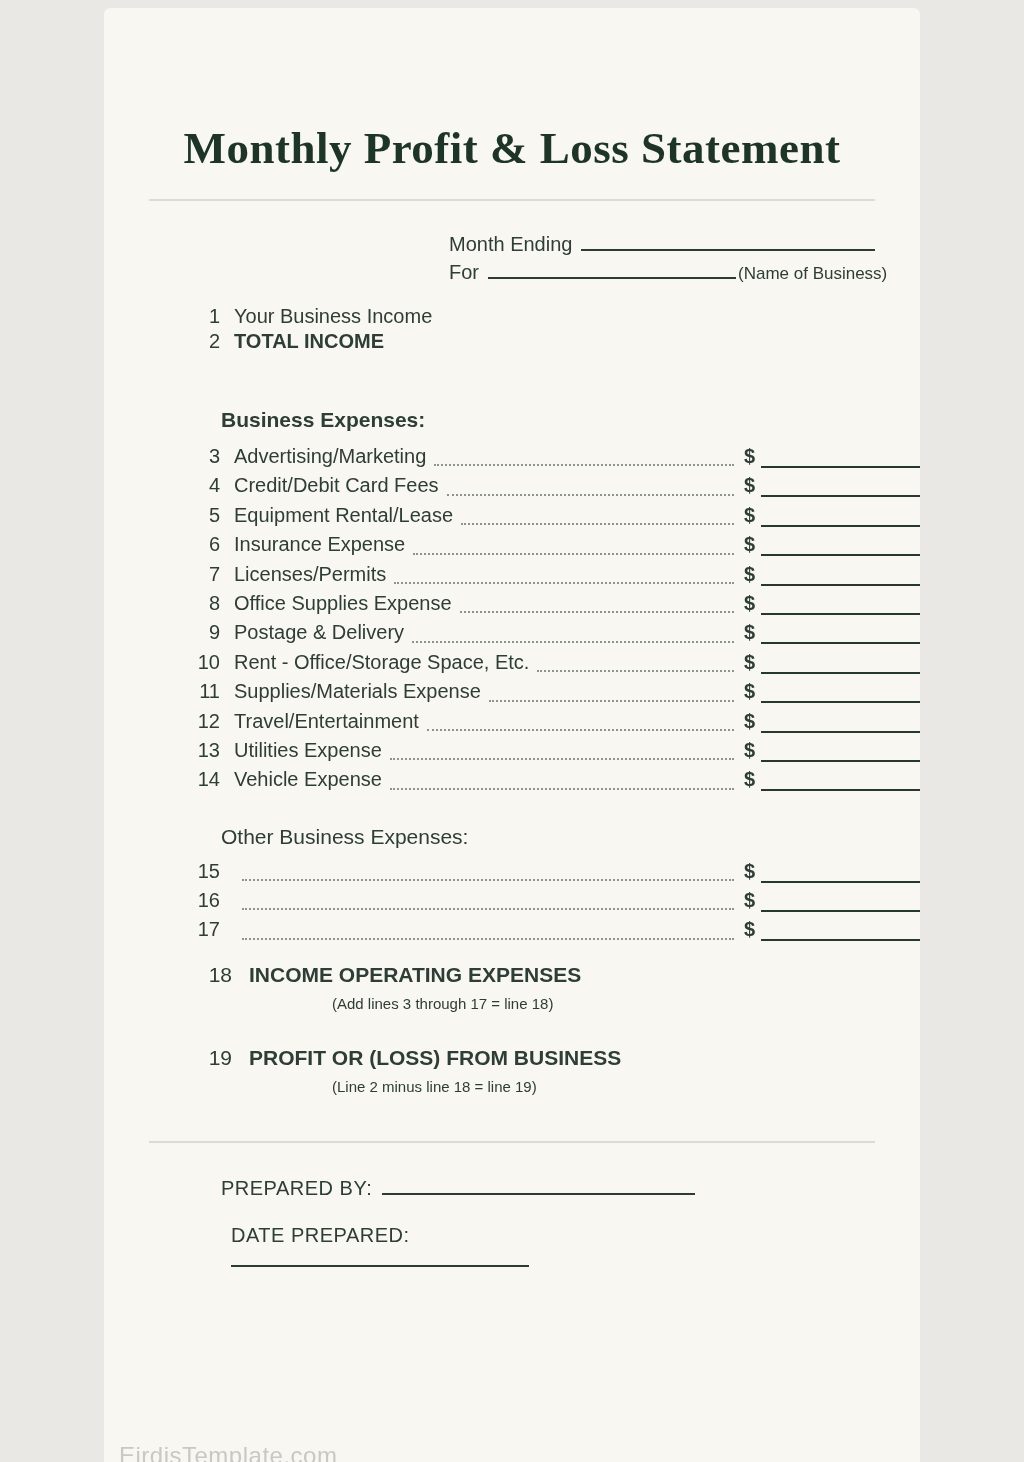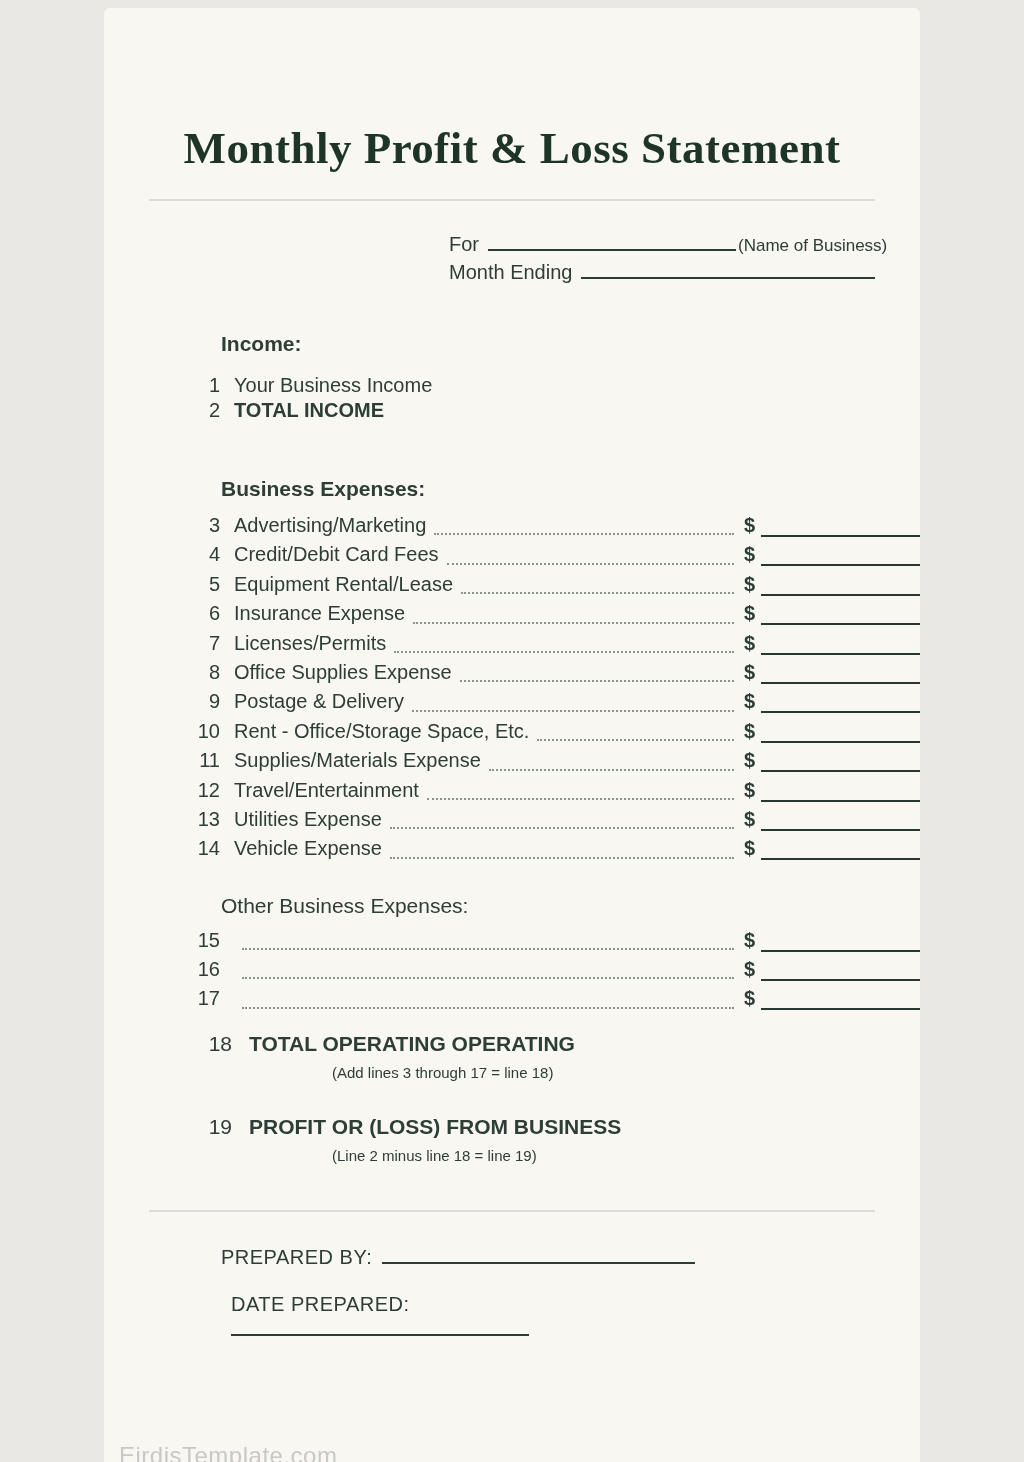--- a/index.html
+++ b/index.html
@@ -96,31 +96,30 @@
 <body>
 
 <div class="page">
 
   <div class="title">Monthly Profit &amp; Loss Statement</div>
 
   <div class="divider"></div>
 
   <div class="for-block">
     <div class="for-line">
+      <span>Month Ending</span>
+      <span class="blank month-line"></span>
+    </div>
+    <div class="for-line">
       <span>For</span>
       <span class="blank name-line"></span>
       <span class="for-suffix">(Name of Business)</span>
     </div>
-    <div class="for-line">
-      <span>Month Ending</span>
-      <span class="blank month-line"></span>
-    </div>
-  </div>
-
-  <div class="section-heading" style="margin-top:45px;">Income:</div>
+  </div>
+
 
   <div class="income-rows">
     <div class="inc-row" style="margin-top:12px;">
       <span class="num">1</span>
       <span class="label">Your Business Income</span>
       <span class="spacer"></span>
       <span class="inc-amount" style="font-weight:400;"></span>
     </div>
     <div class="inc-row">
       <span class="num">2</span>
@@ -239,21 +238,21 @@
       <span class="leader"></span>
       <span class="dollar">$</span>
       <span class="amount"></span>
     </div>
   </div>
 
   <div class="totals">
     <div style="margin-top:16px;">
       <div class="total-row">
         <span class="num">18</span>
-        <span class="label bold">TOTAL OPERATING OPERATING</span>
+        <span class="label bold">INCOME OPERATING EXPENSES</span>
         <span class="spacer"></span>
         <span class="total-amount">$</span>
       </div>
       <div class="total-note">(Add lines 3 through 17 = line 18)</div>
     </div>
     <div style="margin-top:33px;">
       <div class="total-row">
         <span class="num">19</span>
         <span class="label bold">PROFIT OR (LOSS) FROM BUSINESS</span>
         <span class="spacer"></span>

